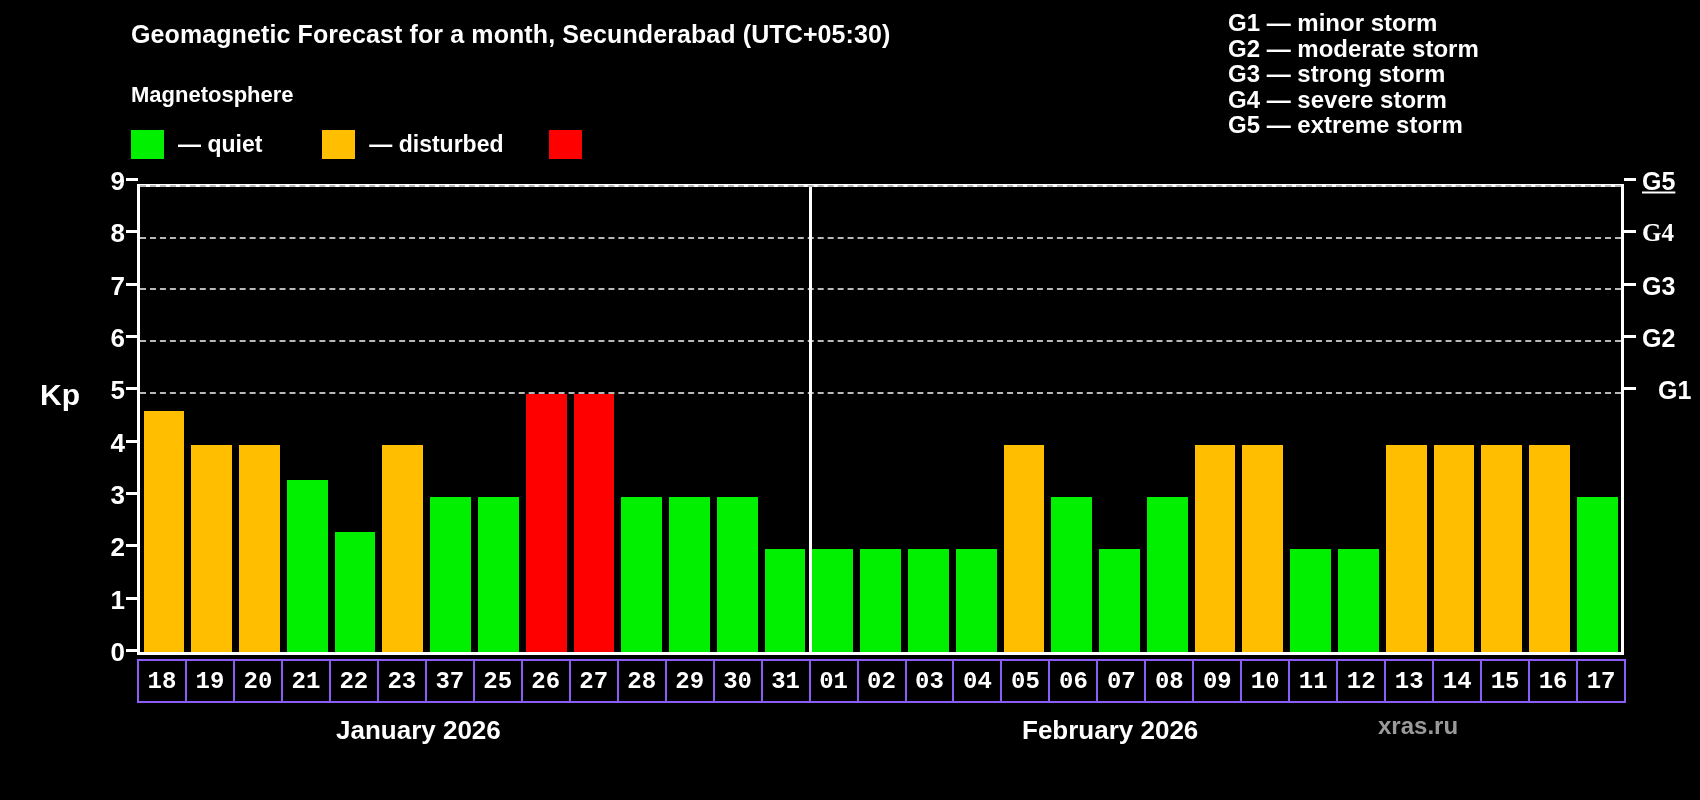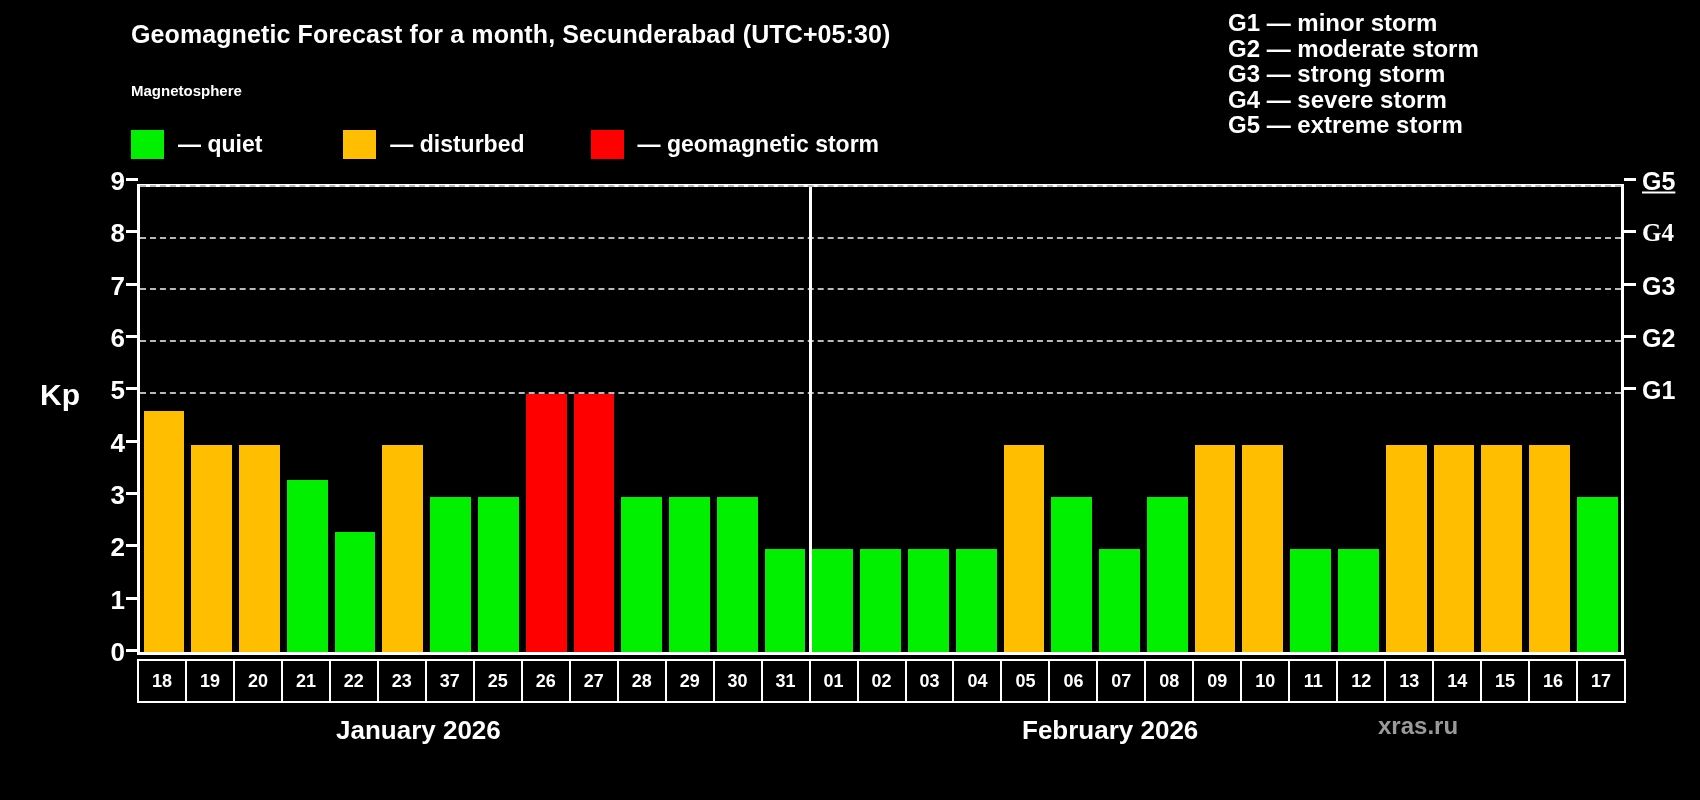--- a/index.html
+++ b/index.html
@@ -1,22 +1,22 @@
 <!DOCTYPE html>
 <html><head>
 <meta charset="utf-8">
 <style>
   html,body{margin:0;padding:0;background:#000;}
   body{width:1700px;height:800px;overflow:hidden;font-family:"Liberation Sans",sans-serif;color:#fff;position:relative;}
 
   #title{position:absolute;left:131px;top:20px;font-size:25px;font-weight:bold;letter-spacing:.1px;white-space:nowrap;}
 
-  #mag-title{position:absolute;left:131px;top:82px;font-size:15px;font-weight:bold;}
-
-  #legend{position:absolute;left:131px;top:129px;display:flex;align-items:center;height:30px;gap:21px;}
+  #mag-title{position:absolute;left:131px;top:82px;font-size:22px;font-weight:bold;}
+
+  #legend{position:absolute;left:131px;top:129px;display:flex;align-items:center;height:30px;}
   .legend-item{display:flex;align-items:center;}
   .legend-swatch{width:33px;height:29px;display:block;}
   .legend-text{font-size:23px;font-weight:bold;margin-left:14px;white-space:nowrap;}
 
   #gscale{position:absolute;left:1228px;top:10px;}
   .g-row{font-size:24px;font-weight:bold;line-height:25.5px;white-space:nowrap;}
 
   
   #plot{position:absolute;left:137px;top:184px;width:1487px;height:471px;
         border-left:3px solid #fff;border-top:3px solid #fff;border-right:3px solid #fff;border-bottom:3px solid #fff;
@@ -39,21 +39,21 @@
   #kp-label{position:absolute;left:40px;top:378px;font-size:30px;font-weight:bold;}
 
   
   #grights{position:absolute;left:1624px;top:184px;width:70px;height:471px;}
   .gright{position:absolute;left:18px;font-size:25px;font-weight:bold;transform:translateY(-50%);}
   .gright-mark{position:absolute;left:0;width:12px;height:0;border-top:3px solid #fff;}
 
   
   #dates{position:absolute;left:137px;top:659px;width:1487px;height:44px;display:flex;}
   .date-cell{flex:1 1 0;display:flex;align-items:center;justify-content:center;
-             border:2px solid #ffffff;box-sizing:border-box;margin-right:-2px;font-size:18px;font-weight:bold;}
+             border:2px solid #8b5cf6;box-sizing:border-box;margin-right:-2px;font-size:24px;font-weight:bold;font-family:Liberation Mono, monospace;}
 
   .month-name{position:absolute;top:715px;font-size:26px;font-weight:bold;text-align:right;}
   #jan-name{left:336px;}
   #feb-name{left:1022px;}
 
   #watermark{position:absolute;left:1378px;top:712px;font-size:24px;color:#9a9a9a;font-weight:bold;}
 </style>
 </head>
 <body>
 
@@ -65,21 +65,20 @@
     <div class="legend-item">
       <span class="legend-swatch" style="background: rgb(0, 240, 0);"></span>
       <span class="legend-text">— quiet</span>
     </div>
     <div class="legend-item" style="margin-left: 60px;">
       <span class="legend-swatch" style="background: rgb(255, 191, 0);"></span>
       <span class="legend-text">— disturbed</span>
     </div>
     <div class="legend-item" style="margin-left: 45px;">
       <span class="legend-swatch" style="background: rgb(254, 0, 0);"></span>
-      <span class="legend-text">— geomagnetic storm</span>
     </div>
   </div>
 
 <div id="gscale">
     <div class="g-row">G1 — minor storm</div>
     <div class="g-row">G2 — moderate storm</div>
     <div class="g-row">G3 — strong storm</div>
     <div class="g-row">G4 — severe storm</div>
     <div class="g-row">G5 — extreme storm</div>
   </div>
@@ -213,21 +212,21 @@
         <div class="bar-slot">
           <div class="bar" title="Kp 3" style="height: 33.3333%; background: rgb(0, 240, 0);"></div>
         </div>
       </div>
     <div id="month-divider" style="left: 45.1613%;"></div>
   </div>
 </div>
 
 <div id="grights">
     <div class="gright-mark" style="bottom: calc(55.5556% + 3px);"></div>
-    <div class="gright" style="bottom: calc(55.5556% + 3px); transform: translateY(50%);">G1</div>
+    <div class="gright" style="bottom: calc(55.5556% + 3px); transform: translateY(50%); margin-left: 16px;">G1</div>
     <div class="gright-mark" style="bottom: calc(66.6667% + 3px);"></div>
     <div class="gright" style="bottom: calc(66.6667% + 3px); transform: translateY(50%);">G2</div>
     <div class="gright-mark" style="bottom: calc(77.7778% + 3px);"></div>
     <div class="gright" style="bottom: calc(77.7778% + 3px); transform: translateY(50%);">G3</div>
     <div class="gright-mark" style="bottom: calc(88.8889% + 3px);"></div>
     <div class="gright" style="bottom: calc(88.8889% + 3px); transform: translateY(50%); font-family: Liberation Serif, serif;">G4</div>
     <div class="gright-mark" style="bottom: calc(100% + 3px);"></div>
     <div class="gright" style="bottom: calc(100% + 3px); transform: translateY(50%); text-decoration: underline;">G5</div>
   </div>
 

